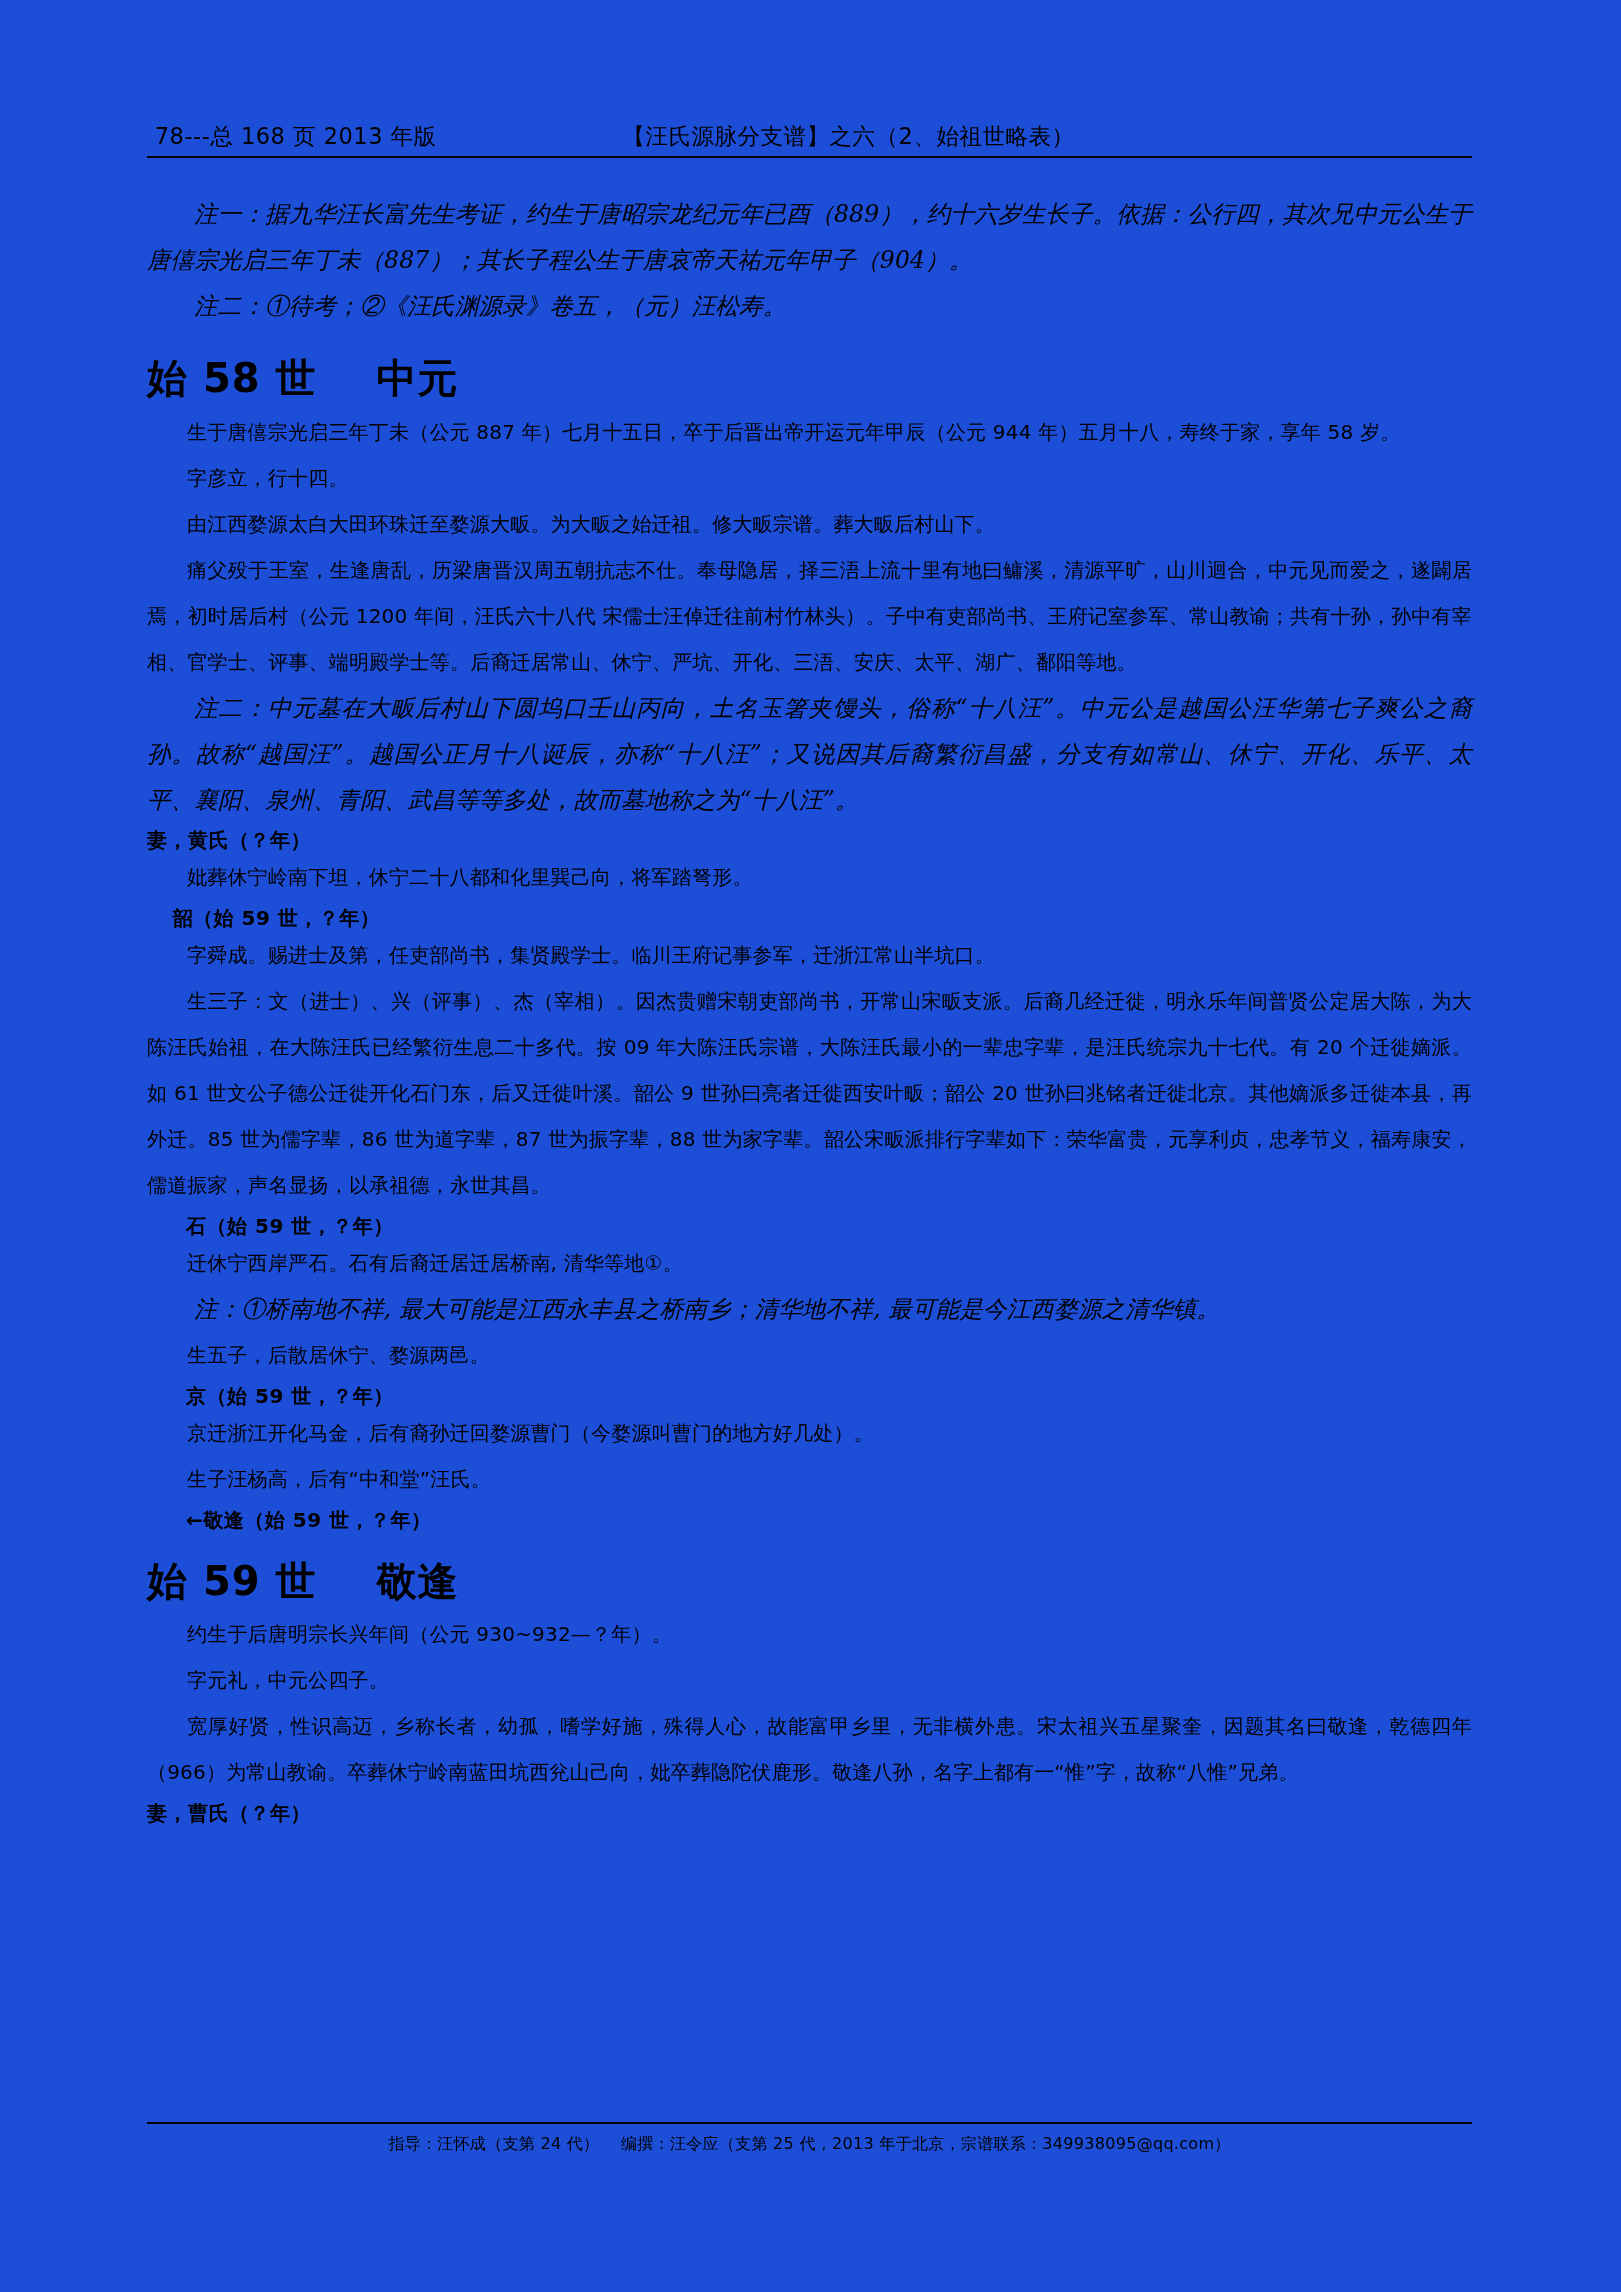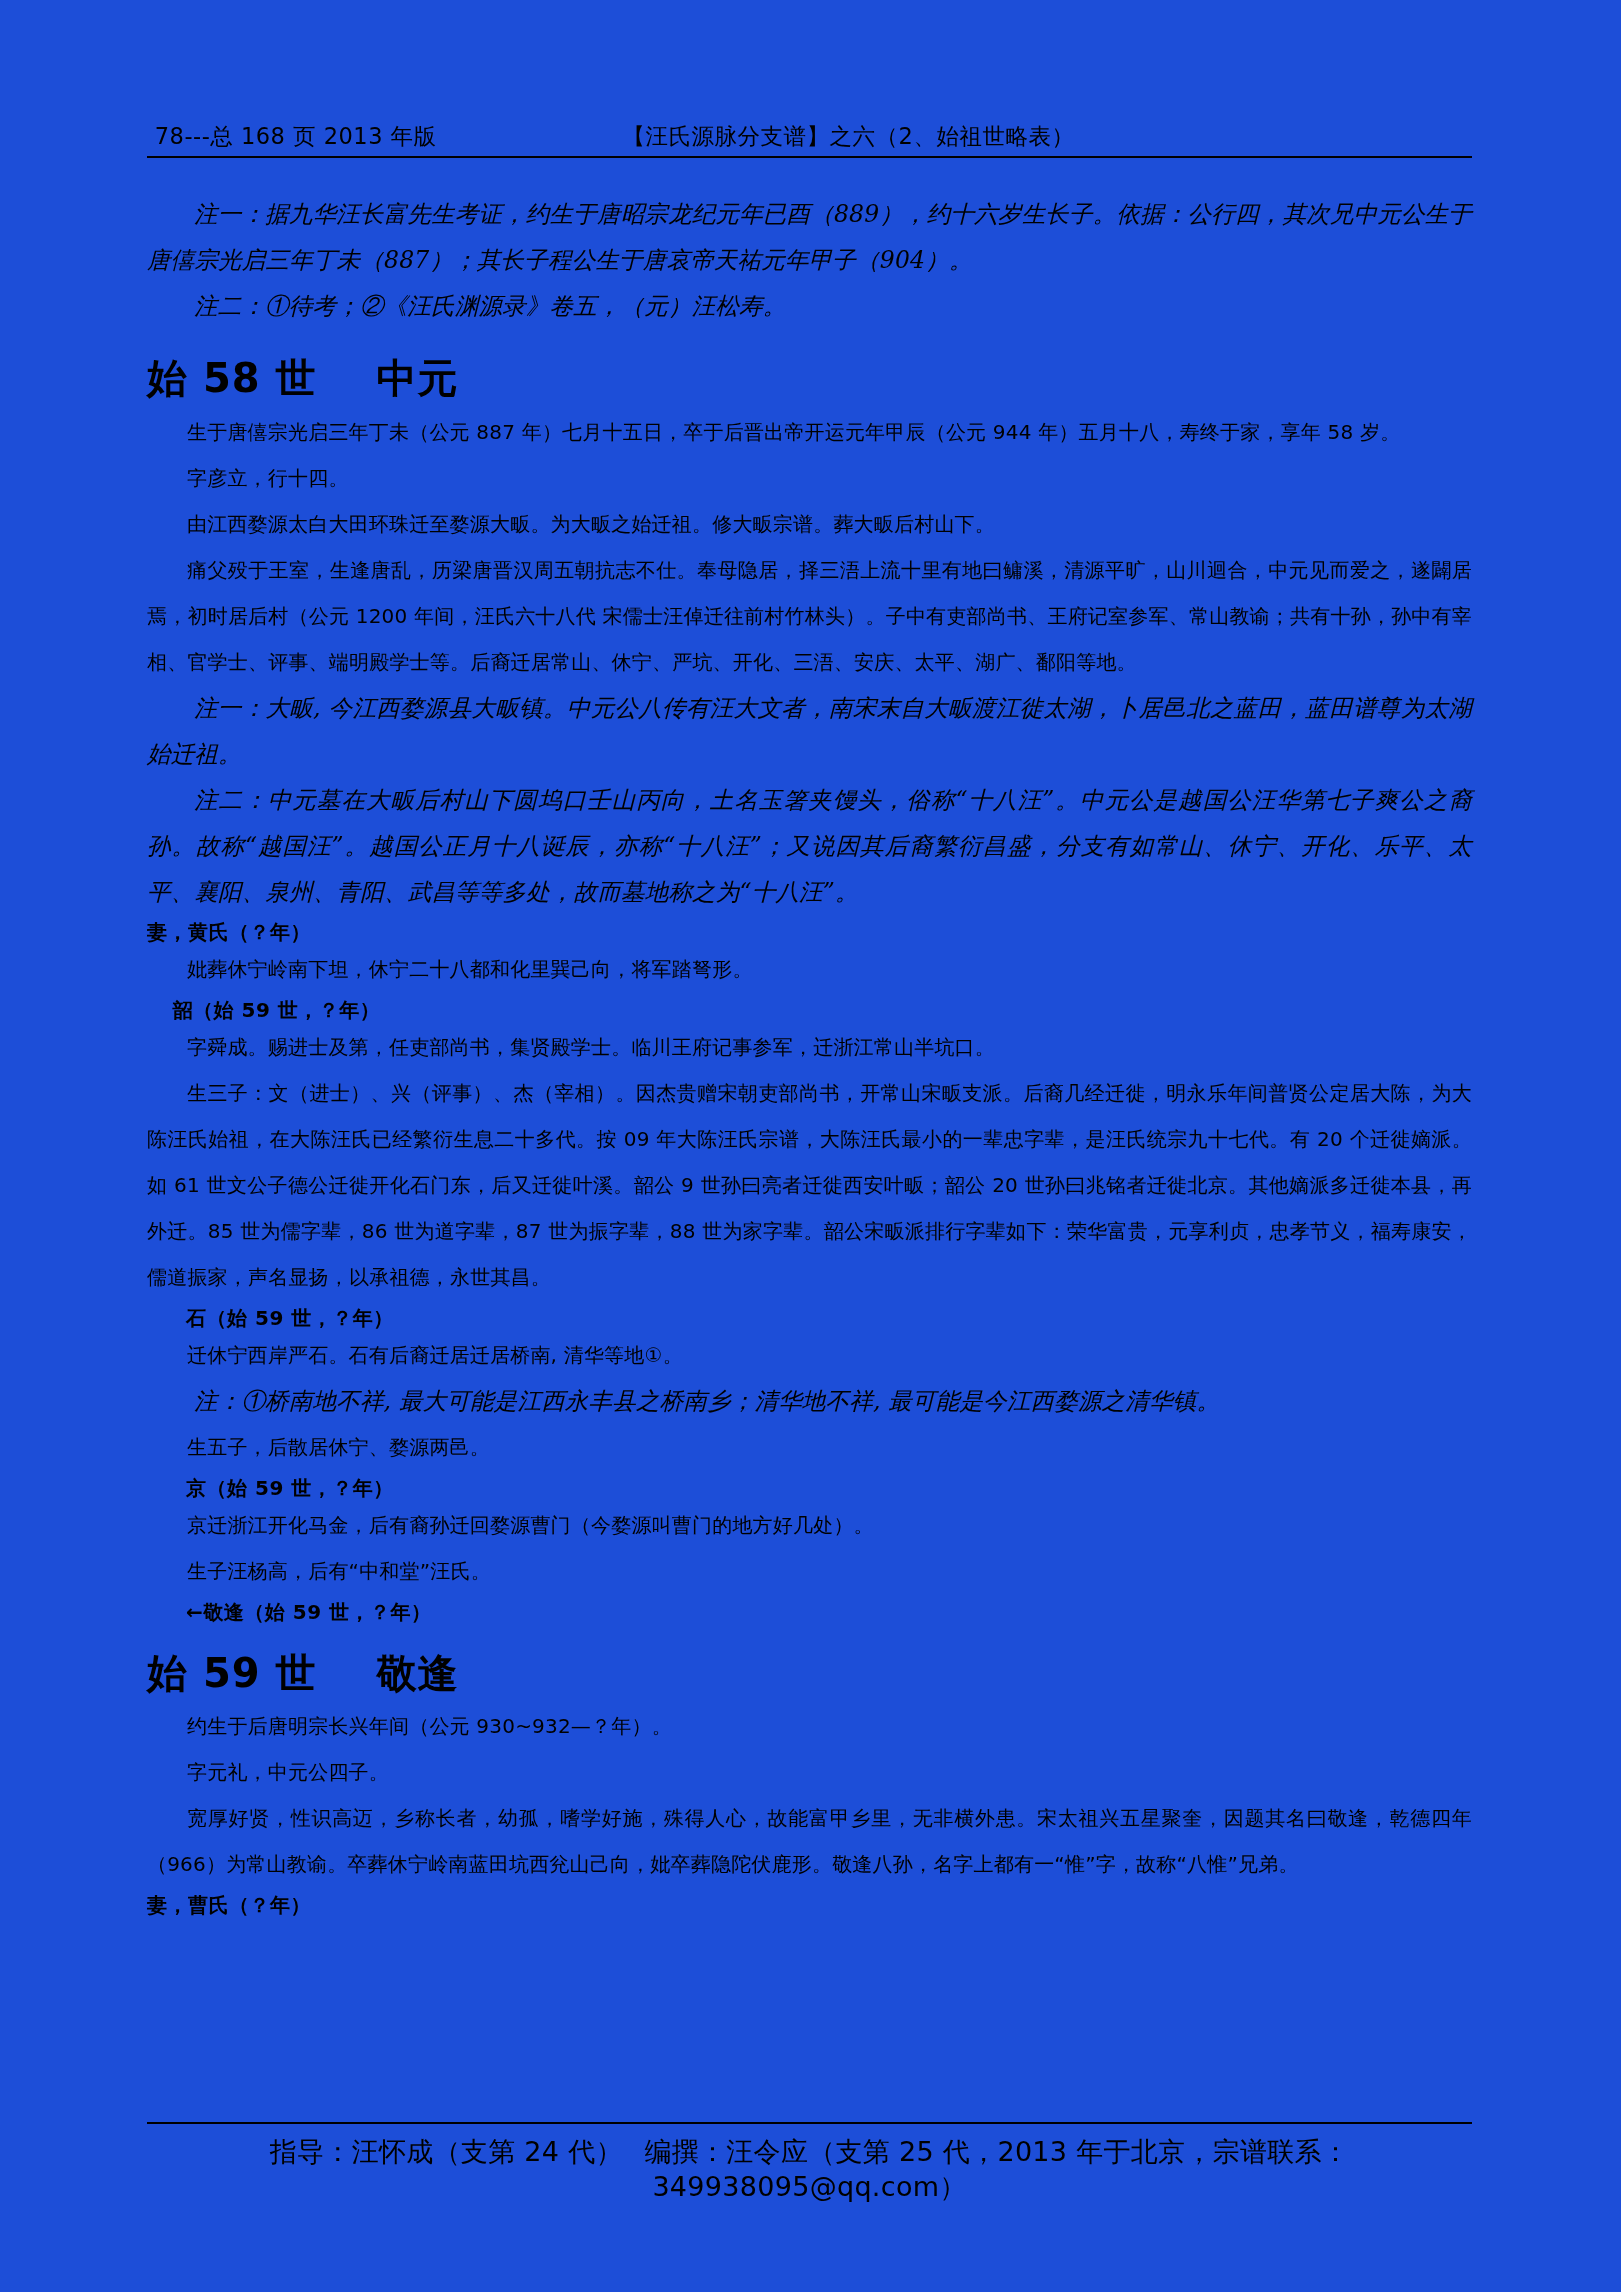--- a/index.html
+++ b/index.html
@@ -89,21 +89,21 @@
     top: 2122px;
     width: 1325px;
   }
   .footer-rule {
     border-top: 2.9px solid #000;
     height: 0;
     width: 100%;
   }
   .footer-line {
     margin-top: 9.8px;
-    font-size: 27px;
+    font-size: 16px;
     line-height: 1.3;
     text-align: center;
     letter-spacing: 0.3px;
   }
   .footer-line .gap { display: inline-block; width: 21.6px; }
 </style>
 </head>
 <body>
 
 <div class="page">
@@ -119,21 +119,20 @@
     <p class="para note indent first-para">注一：据九华汪长富先生考证，约生于唐昭宗龙纪元年已酉（889），约十六岁生长子。依据：公行四，其次兄中元公生于唐僖宗光启三年丁未（887）；其长子程公生于唐哀帝天祐元年甲子（904）。</p>
     <p class="para note indent">注二：①待考；②《汪氏渊源录》卷五，（元）汪松寿。</p>
 
     <h1 class="gen-title"><span>始 58 世</span><span class="sp"></span><span class="sp"></span><span>中元</span></h1>
 
     <p class="para indent">生于唐僖宗光启三年丁未（公元 887 年）七月十五日，卒于后晋出帝开运元年甲辰（公元 944 年）五月十八，寿终于家，享年 58 岁。</p>
     <p class="para indent">字彦立，行十四。</p>
     <p class="para indent">由江西婺源太白大田环珠迁至婺源大畈。为大畈之始迁祖。修大畈宗谱。葬大畈后村山下。</p>
     <p class="para indent">痛父殁于王室，生逢唐乱，历梁唐晋汉周五朝抗志不仕。奉母隐居，择三浯上流十里有地曰鳙溪，清源平旷，山川迴合，中元见而爱之，遂闢居焉，初时居后村（公元 1200 年间，汪氏六十八代 宋儒士汪倬迁往前村竹林头）。子中有吏部尚书、王府记室参军、常山教谕；共有十孙，孙中有宰相、官学士、评事、端明殿学士等。后裔迁居常山、休宁、严坑、开化、三浯、安庆、太平、湖广、鄱阳等地。</p>
 
-    <p class="para note indent">注一：大畈, 今江西婺源县大畈镇。中元公八传有汪大文者，南宋末自大畈渡江徙太湖，卜居邑北之蓝田，蓝田谱尊为太湖始迁祖。</p>
     <p class="para note indent">注二：中元墓在大畈后村山下圆坞口壬山丙向，土名玉箸夹馒头，俗称“十八汪”。中元公是越国公汪华第七子爽公之裔孙。故称“越国汪”。越国公正月十八诞辰，亦称“十八汪”；又说因其后裔繁衍昌盛，分支有如常山、休宁、开化、乐平、太平、襄阳、泉州、青阳、武昌等等多处，故而墓地称之为“十八汪”。</p>
 
     <h2 class="sub-title ind1">妻，黄氏（？年）</h2>
     <p class="para indent">妣葬休宁岭南下坦，休宁二十八都和化里巽己向，将军踏弩形。</p>
 
     <h2 class="sub-title ind2">韶（始 59 世，？年）</h2>
     <p class="para indent">字舜成。赐进士及第，任吏部尚书，集贤殿学士。临川王府记事参军，迁浙江常山半坑口。</p>
     <p class="para indent">生三子：文（进士）、兴（评事）、杰（宰相）。因杰贵赠宋朝吏部尚书，开常山宋畈支派。后裔几经迁徙，明永乐年间普贤公定居大陈，为大陈汪氏始祖，在大陈汪氏已经繁衍生息二十多代。按 09 年大陈汪氏宗谱，大陈汪氏最小的一辈忠字辈，是汪氏统宗九十七代。有 20 个迁徙嫡派。如 61 世文公子德公迁徙开化石门东，后又迁徙叶溪。韶公 9 世孙曰亮者迁徙西安叶畈；韶公 20 世孙曰兆铭者迁徙北京。其他嫡派多迁徙本县，再外迁。85 世为儒字辈，86 世为道字辈，87 世为振字辈，88 世为家字辈。韶公宋畈派排行字辈如下：荣华富贵，元享利贞，忠孝节义，福寿康安，儒道振家，声名显扬，以承祖德，永世其昌。</p>
 
     <h2 class="sub-title ind3">石（始 59 世，？年）</h2>

